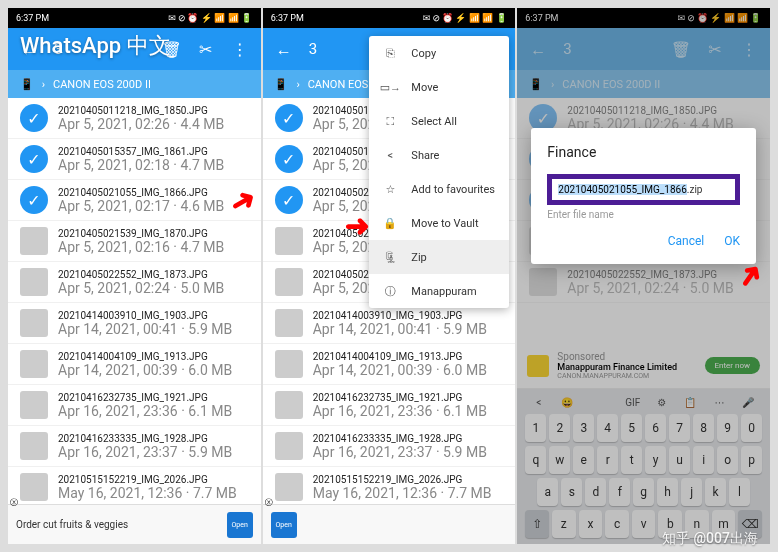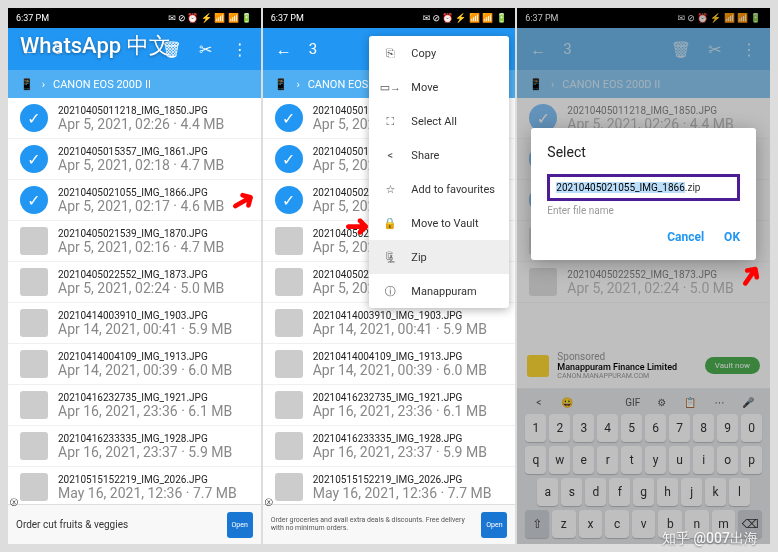--- a/index.html
+++ b/index.html
@@ -24,26 +24,26 @@
 .ad-bar{height:40px;background:#f8f8f8;border-top:1px solid #ddd;display:flex;align-items:center;padding:4px 8px;font-size:8px;gap:6px}
 .ad-x{position:absolute;left:2px;top:-8px;width:10px;height:10px;font-size:8px}
 .ad-logo{width:26px;height:26px;background:#1976D2;border-radius:3px;display:flex;align-items:center;justify-content:center;color:#fff;font-size:7px}
 .menu{position:absolute;top:28px;right:6px;width:140px;background:#fff;border-radius:3px;box-shadow:0 2px 10px rgba(0,0,0,0.3);z-index:10}
 .menu-item{display:flex;align-items:center;padding:10px 14px;gap:14px;font-size:11px;color:#333}
 .menu-item.hl{background:#eee}
 .menu-icon{width:14px;height:14px;display:flex;align-items:center;justify-content:center;color:#555}
 .dialog-overlay{position:absolute;top:0;left:0;right:0;bottom:0;background:rgba(0,0,0,0.25);z-index:5}
 .dialog{position:absolute;top:120px;left:14px;right:14px;background:#fff;border-radius:3px;padding:16px;z-index:10;box-shadow:0 4px 20px rgba(0,0,0,0.3)}
 .dialog-title{font-size:14px;color:#222;margin-bottom:14px}
-.dialog-input{width:100%;border:3px solid #4c1d95;padding:5px 6px;font-size:10px;display:flex}
+.dialog-input{width:100%;border:5px solid #4c1d95;padding:5px 6px;font-size:10px;display:flex}
 .input-sel{background:#BBDEFB;color:#000}
 .input-ext{color:#333}
 .dialog-hint{font-size:10px;color:#999;margin-top:4px}
 .dialog-actions{display:flex;justify-content:flex-end;gap:20px;margin-top:14px}
-.dialog-btn{color:#2196F3;font-size:12px;font-weight:700}
+.dialog-btn{color:#2196F3;font-size:12px;font-weight:400}
 .keyboard{background:#E8EAED;padding:4px}
 .kb-top{display:flex;align-items:center;padding:4px 8px;gap:10px;font-size:10px;color:#555}
 .kb-row{display:flex;gap:3px;padding:2px 4px}
 .key{flex:1;background:#fff;border-radius:4px;height:28px;display:flex;align-items:center;justify-content:center;font-size:12px;color:#333;box-shadow:0 1px 1px rgba(0,0,0,0.2)}
 .key.dark{background:#CDD1D6}
 .key.wide{flex:1.5}
 .sponsor{background:#fff;padding:8px 10px;display:flex;align-items:center;gap:8px;font-size:9px;border-bottom:1px solid #eee}
 .sponsor-logo{width:22px;height:22px;background:#FDD835;border-radius:3px}
 .apply-btn{background:#4CAF50;color:#fff;padding:4px 10px;border-radius:12px;font-size:8px}
 .arrow{position:absolute;z-index:20;color:red;font-size:30px;font-weight:bold;pointer-events:none}
@@ -242,23 +242,20 @@
             <div class="file-name">20210515152219_IMG_2026.JPG</div>
       <div class="file-meta">May 16, 2021, 12:36 · 7.7 MB</div>
           </div>
         </div>
         <div class="file-item">
           <div class="thumb "></div>
       </div>
       </div>
   <div class="ad-bar" style="position:relative">
     <span class="ad-x">ⓧ</span>
-    <div style="flex:1">
-      <div style="font-size:7px;color:#555;line-height:1.1">Order groceries and avail extra deals &amp; discounts. Free delivery with no minimum orders.</div>
-    </div>
     <div class="ad-logo">
           <span>Open</span>
         </div>
   </div>
   <div class="menu" id="menu">
         <div class="menu-item">
           <span class="menu-icon">⎘</span>
           <span>Copy</span>
         </div>
         <div class="menu-item">
@@ -348,24 +345,24 @@
           </div>
         </div>
       </div>
   <div class="sponsor">
     <div class="sponsor-logo"></div>
     <div style="flex:1">
       <div style="color:#999;font-size:10px">Sponsored</div>
       <div style="font-size:9px;font-weight:500">Manappuram Finance Limited</div>
       <div style="color:#999;font-size:7px">CANON.MANAPPURAM.COM</div>
     </div>
-    <div class="apply-btn">Vault now</div>
+    <div class="apply-btn">Enter now</div>
   </div>
   <div class="dialog">
-    <div class="dialog-title">Select</div>
+    <div class="dialog-title">Finance</div>
     <div class="dialog-input">
       <span class="input-sel">20210405021055_IMG_1866</span>
           <span class="input-ext">.zip</span>
     </div>
     <div class="dialog-hint">Enter file name</div>
     <div class="dialog-actions">
       <span class="dialog-btn">Cancel</span>
       <span class="dialog-btn">OK</span>
     </div>
   </div>

